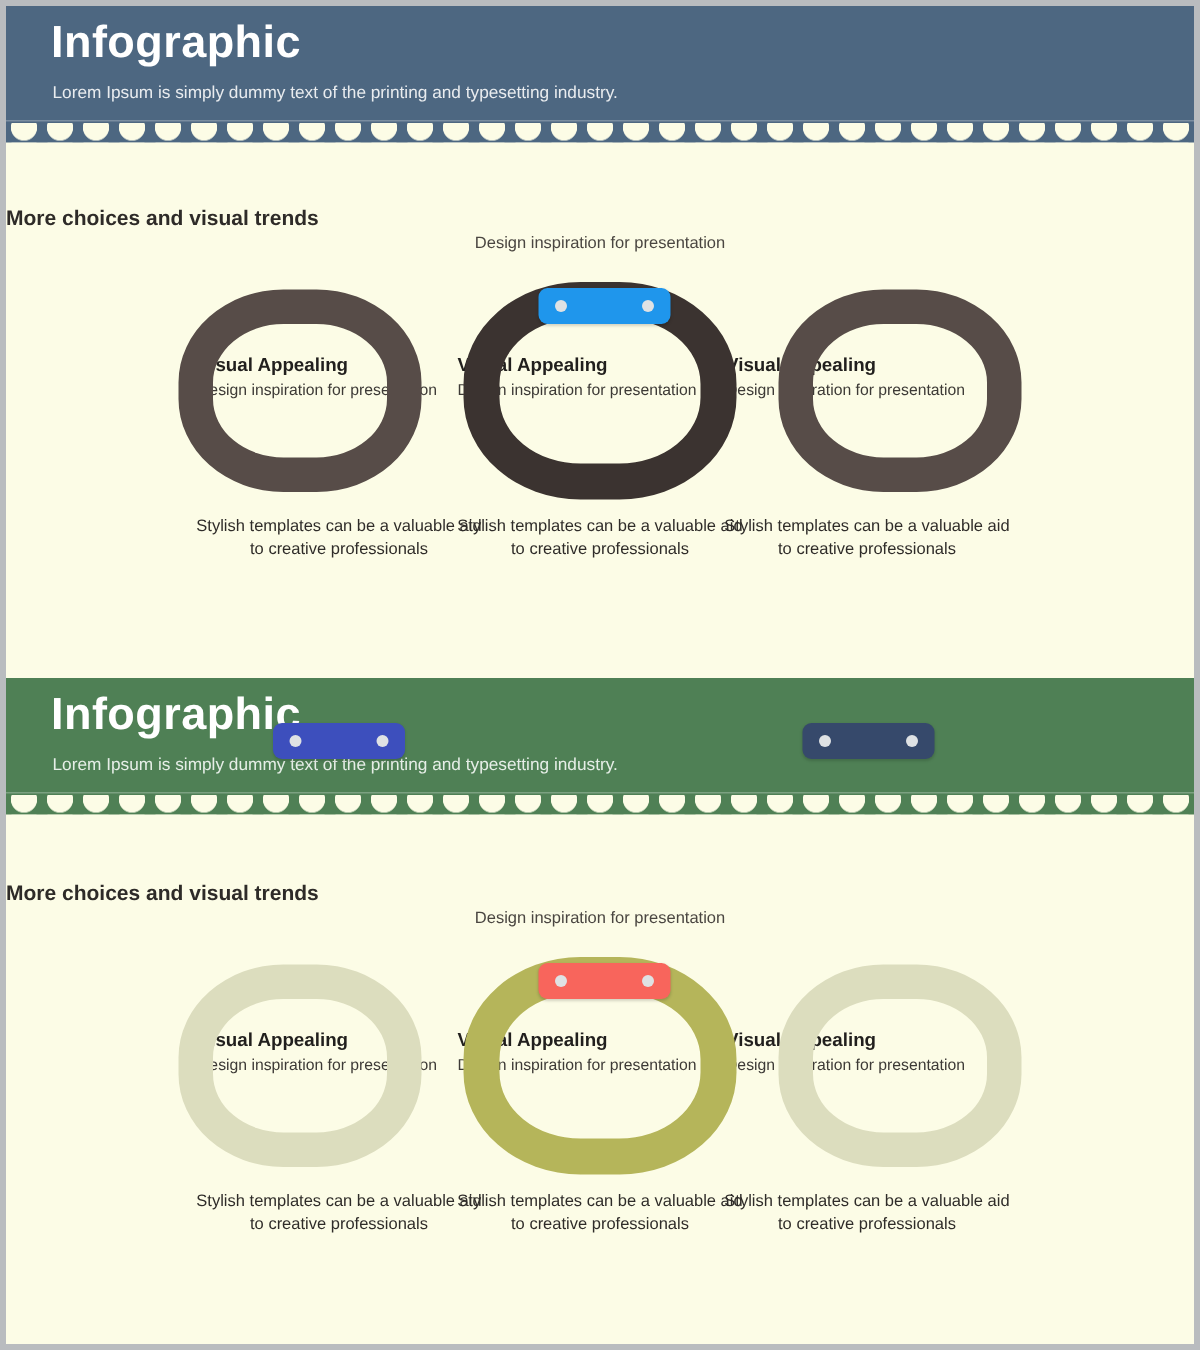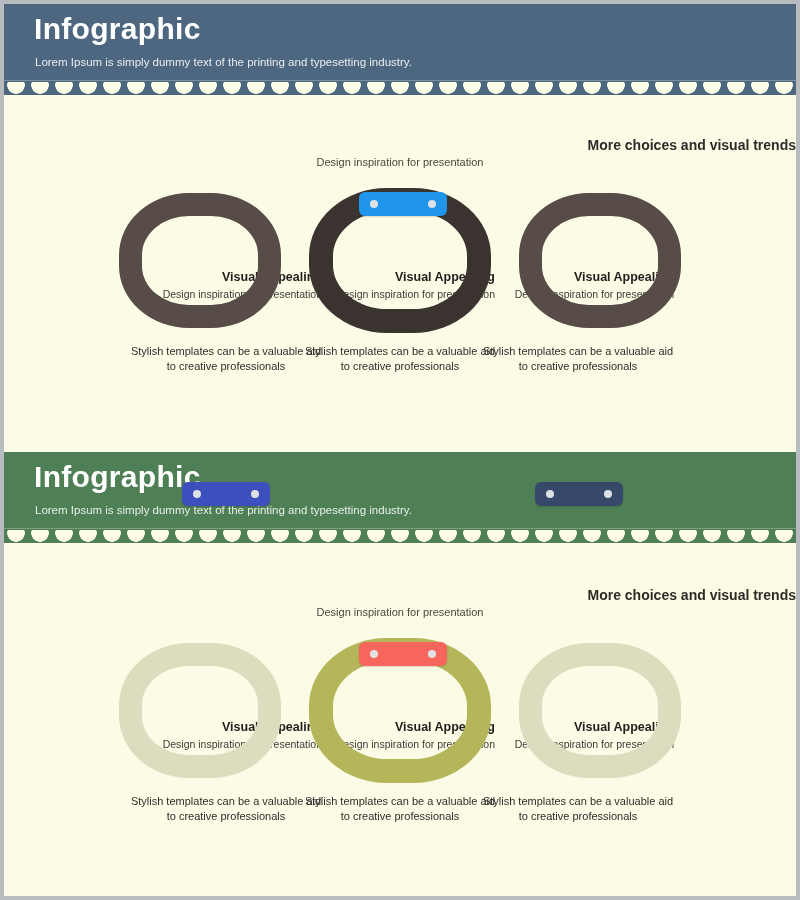--- a/index.html
+++ b/index.html
@@ -83,21 +83,21 @@
     width: 792px;
     height: 13px;
     background-repeat: repeat-x;
     background-size: 24px 13px;
   }
 
   
   .chain-title {
     position: absolute;
     width: 792px;
-    text-align: right;
+    text-align: left;
     font-size: 14px;
     font-weight: bold;
     color: #2e2b28;
   }
   .chain-subtitle {
     position: absolute;
     width: 792px;
     text-align: center;
     font-size: 11px;
     color: #4a4641;
@@ -126,22 +126,21 @@
     width: 182px;
     height: 145px;
     border-width: 24px;
     border-radius: 78px / 68px;
   }
 
   
   .link-text {
     position: absolute;
     width: 190px;
-    text-align: right;
-    margin-top: 34px;
+    text-align: left;
   }
   .link-head {
     font-size: 12.5px;
     font-weight: bold;
     color: #211f1d;
     margin-bottom: 4px;
   }
   .link-desc {
     font-size: 10.5px;
     line-height: 13px;

